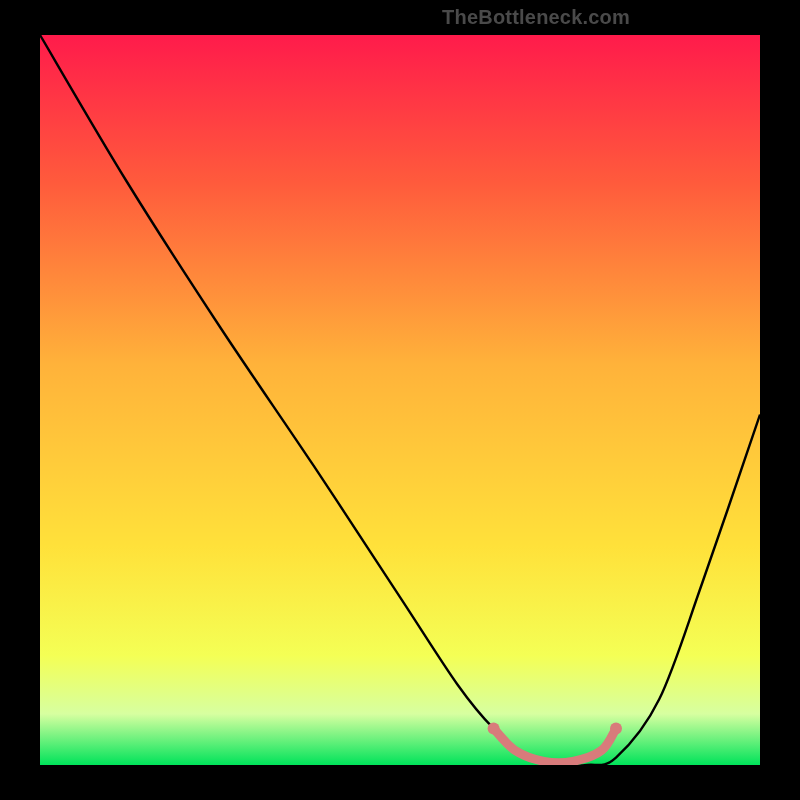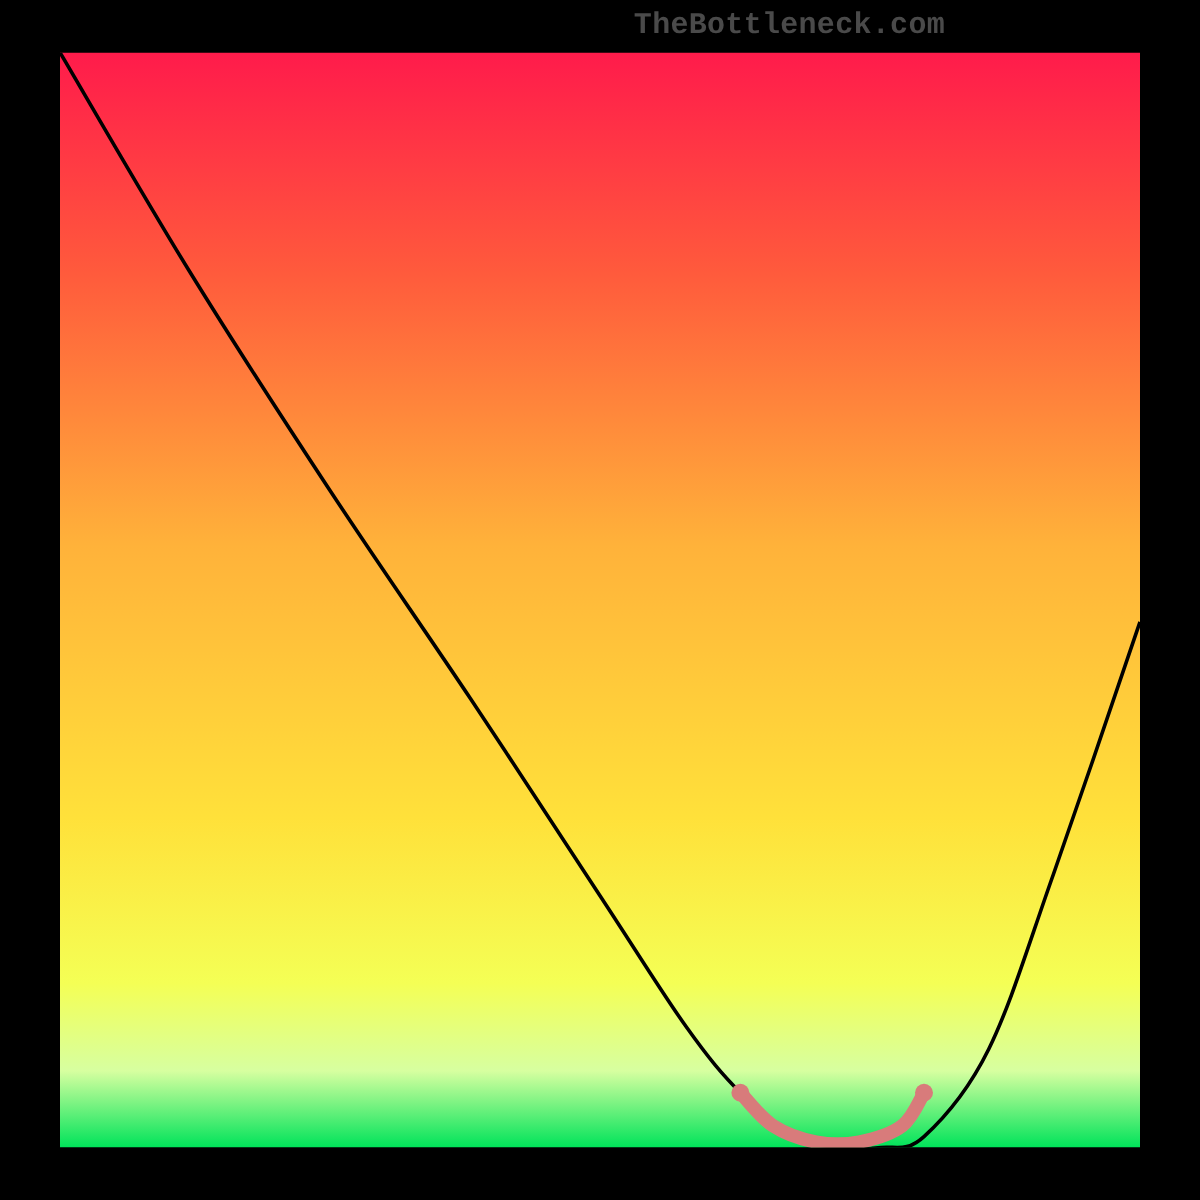--- a/index.html
+++ b/index.html
@@ -9,21 +9,20 @@
     height: 800px;
     background: #000;
     font-family: Arial, Helvetica, sans-serif;
     overflow: hidden;
   }
   .frame {
     position: relative;
     width: 644px;
     height: 800px;
     background: #000;
-    font-family: Liberation Mono, monospace;
   }
   .watermark {
     position: absolute;
     top: 6px;
     right: 14px;
     color: #4a4a4a;
     font-size: 20px;
     font-weight: 600;
     letter-spacing: 0.2px;
     user-select: none;

